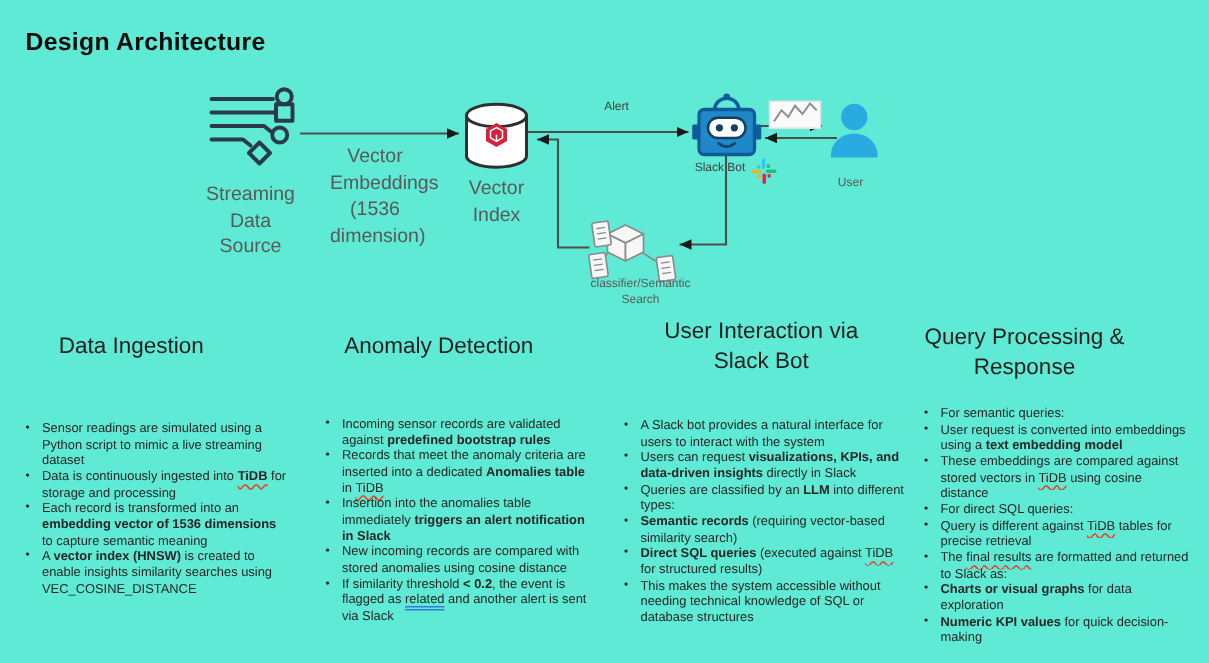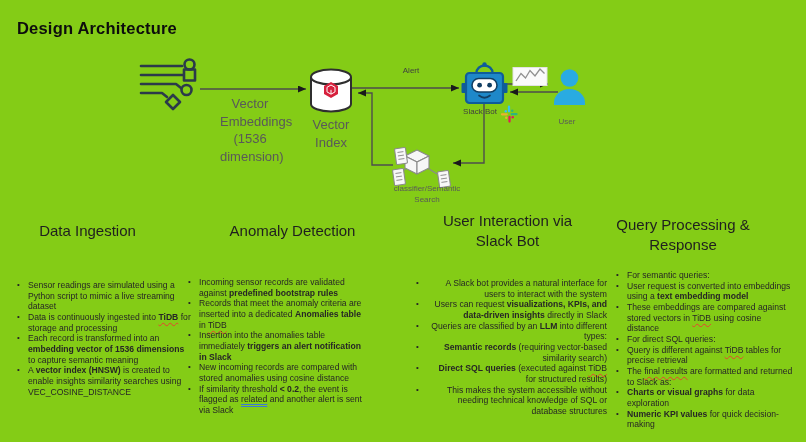--- a/index.html
+++ b/index.html
@@ -1,16 +1,16 @@
 <!DOCTYPE html>
 <html><head>
 <meta charset="utf-8">
 <style>
   html,body{margin:0;padding:0;background:#fff;}
-  .slide{position:relative;width:806px;height:442px;background:#84cc16;overflow:hidden;
+  .slide{position:relative;width:806px;height:442px;background:#5eead4;overflow:hidden;
          font-family:"Liberation Sans",sans-serif;color:#262626;}
   .title{position:absolute;left:17px;top:19px;font-size:16.5px;font-weight:bold;color:#0d0d0d;letter-spacing:.2px;}
   .diagram-svg{position:absolute;left:0;top:0;width:806px;height:220px;}
   .dlabel{position:absolute;color:#595959;font-size:13px;line-height:1.35;text-align:center;white-space:pre-line;}
   .dlabel.dark{color:#404040;font-size:8px;}
   .col-title{position:absolute;font-size:15px;line-height:1.3;color:#1f1f1f;text-align:center;white-space:pre-line;}
   .col-list{position:absolute;font-size:8.6px;line-height:1.24;color:#262626;}
   .col-list ul{list-style:none;margin:0;padding:0;}
   .col-list li{position:relative;padding-left:13px;}
   .col-list li::before{content:"\2022";position:absolute;left:2px;top:0;font-size:8px;color:#262626;}
@@ -111,20 +111,23 @@
         <rect x="393.5" y="169" width="11" height="16" rx="1.2"></rect>
         <path d="M396,173 h6 M396,176.5 h6 M396,180 h6" fill="none" stroke-width="0.9"></path>
       </g>
       <g transform="rotate(-8 444 179)">
         <rect x="438.5" y="171" width="11" height="16" rx="1.2"></rect>
         <path d="M441,175 h6 M441,178.5 h6 M441,182 h6" fill="none" stroke-width="0.9"></path>
       </g>
     </g>
   </svg>
 
+  <div class="dlabel" style="left:137px;top:120px;width:60px;">Streaming
+Data
+Source</div>
   <div class="dlabel" style="left:220px;top:95px;width:60px;">Vector
 Embeddings
 (1536
 dimension)</div>
   <div class="dlabel" style="left:301px;top:116px;width:60px;">Vector
 Index</div>
   <div class="dlabel dark" style="left:391px;top:66px;width:40px;">Alert</div>
   <div class="dlabel dark" style="left:450px;top:107px;width:60px;">Slack Bot</div>
   <div class="dlabel" style="left:537px;top:117px;width:60px;font-size:8px;">User</div>
   <div class="dlabel" style="left:382px;top:184px;width:90px;font-size:8px;">classifier/Semantic
@@ -138,30 +141,30 @@
 Response</div>
 
   <div class="col-list" style="left:15px;top:280px;width:176px;">
       <ul>
         <li><span>Sensor readings are simulated using a Python script to mimic a live streaming dataset</span></li>
         <li><span>Data is continuously ingested into </span><span class="b spell">TiDB</span><span> for storage and processing</span></li>
         <li><span>Each record is transformed into an </span><span class="b">embedding vector of 1536 dimensions</span><span> to capture semantic meaning</span></li>
         <li><span>A </span><span class="b">vector index (HNSW)</span><span> is created to enable insights similarity searches using VEC_COSINE_DISTANCE</span></li>
       </ul>
     </div>
-  <div class="col-list" style="left:186px;top:277px;width:180px;">
+  <div class="col-list" style="left:215px;top:277px;width:180px;">
       <ul>
         <li><span>Incoming sensor records are validated against </span><span class="b">predefined bootstrap rules</span></li>
         <li><span>Records that meet the anomaly criteria are inserted into a dedicated </span><span class="b">Anomalies table</span><span> in </span><span class="spell">TiDB</span></li>
         <li><span>Insertion into the anomalies table immediately </span><span class="b">triggers an alert notification in Slack</span></li>
         <li><span>New incoming records are compared with stored anomalies using cosine distance</span></li>
         <li><span>If similarity threshold </span><span class="b">&lt; 0.2</span><span>, the event is flagged as </span><span class="grammar">related</span><span> and another alert is sent via Slack</span></li>
       </ul>
     </div>
-  <div class="col-list" style="left:414px;top:278px;width:193px;text-align:right;">
+  <div class="col-list" style="left:414px;top:278px;width:193px;">
       <ul>
         <li><span>A Slack bot provides a natural interface for users to interact with the system</span></li>
         <li><span>Users can request </span><span class="b">visualizations, KPIs, and data-driven insights</span><span> directly in Slack</span></li>
         <li><span>Queries are classified by an </span><span class="b">LLM</span><span> into different types:</span></li>
         <li><span class="b">Semantic records</span><span> (requiring vector-based similarity search)</span></li>
         <li><span class="b">Direct SQL queries</span><span> (executed against </span><span class="spell">TiDB</span><span> for structured results)</span></li>
         <li><span>This makes the system accessible without needing technical knowledge of SQL or database structures</span></li>
       </ul>
     </div>
   <div class="col-list" style="left:614px;top:270px;width:180px;">

